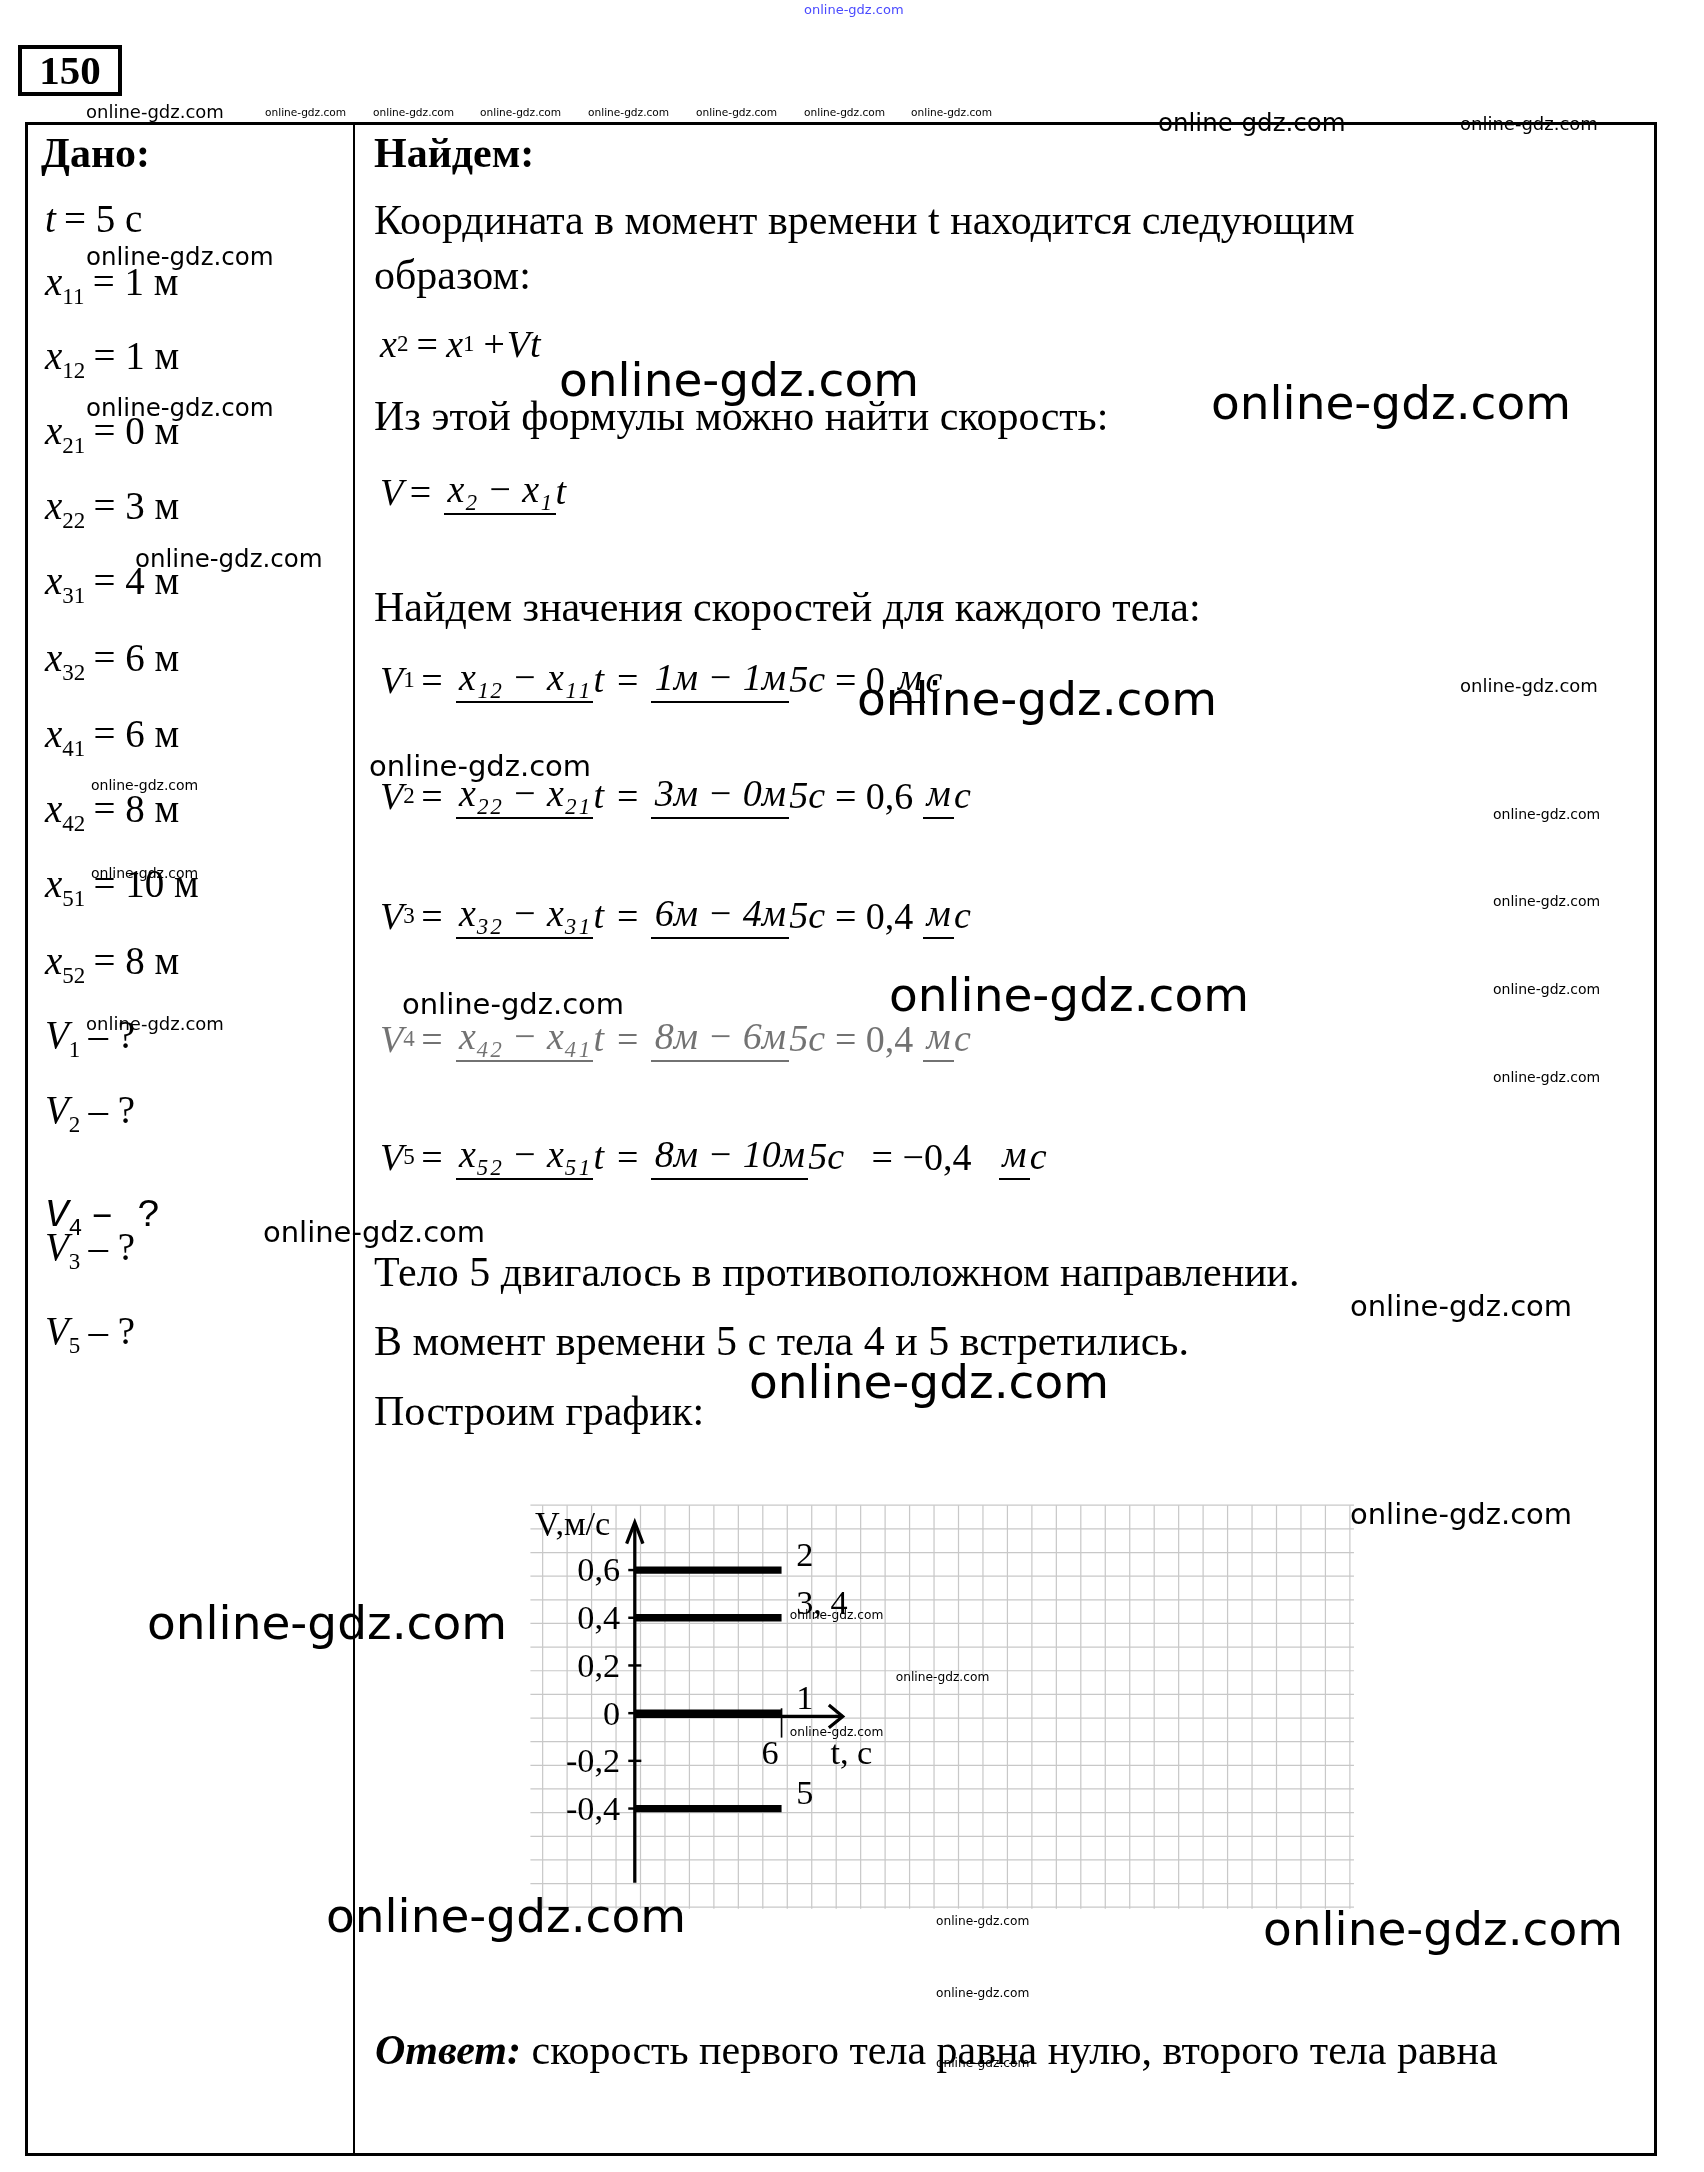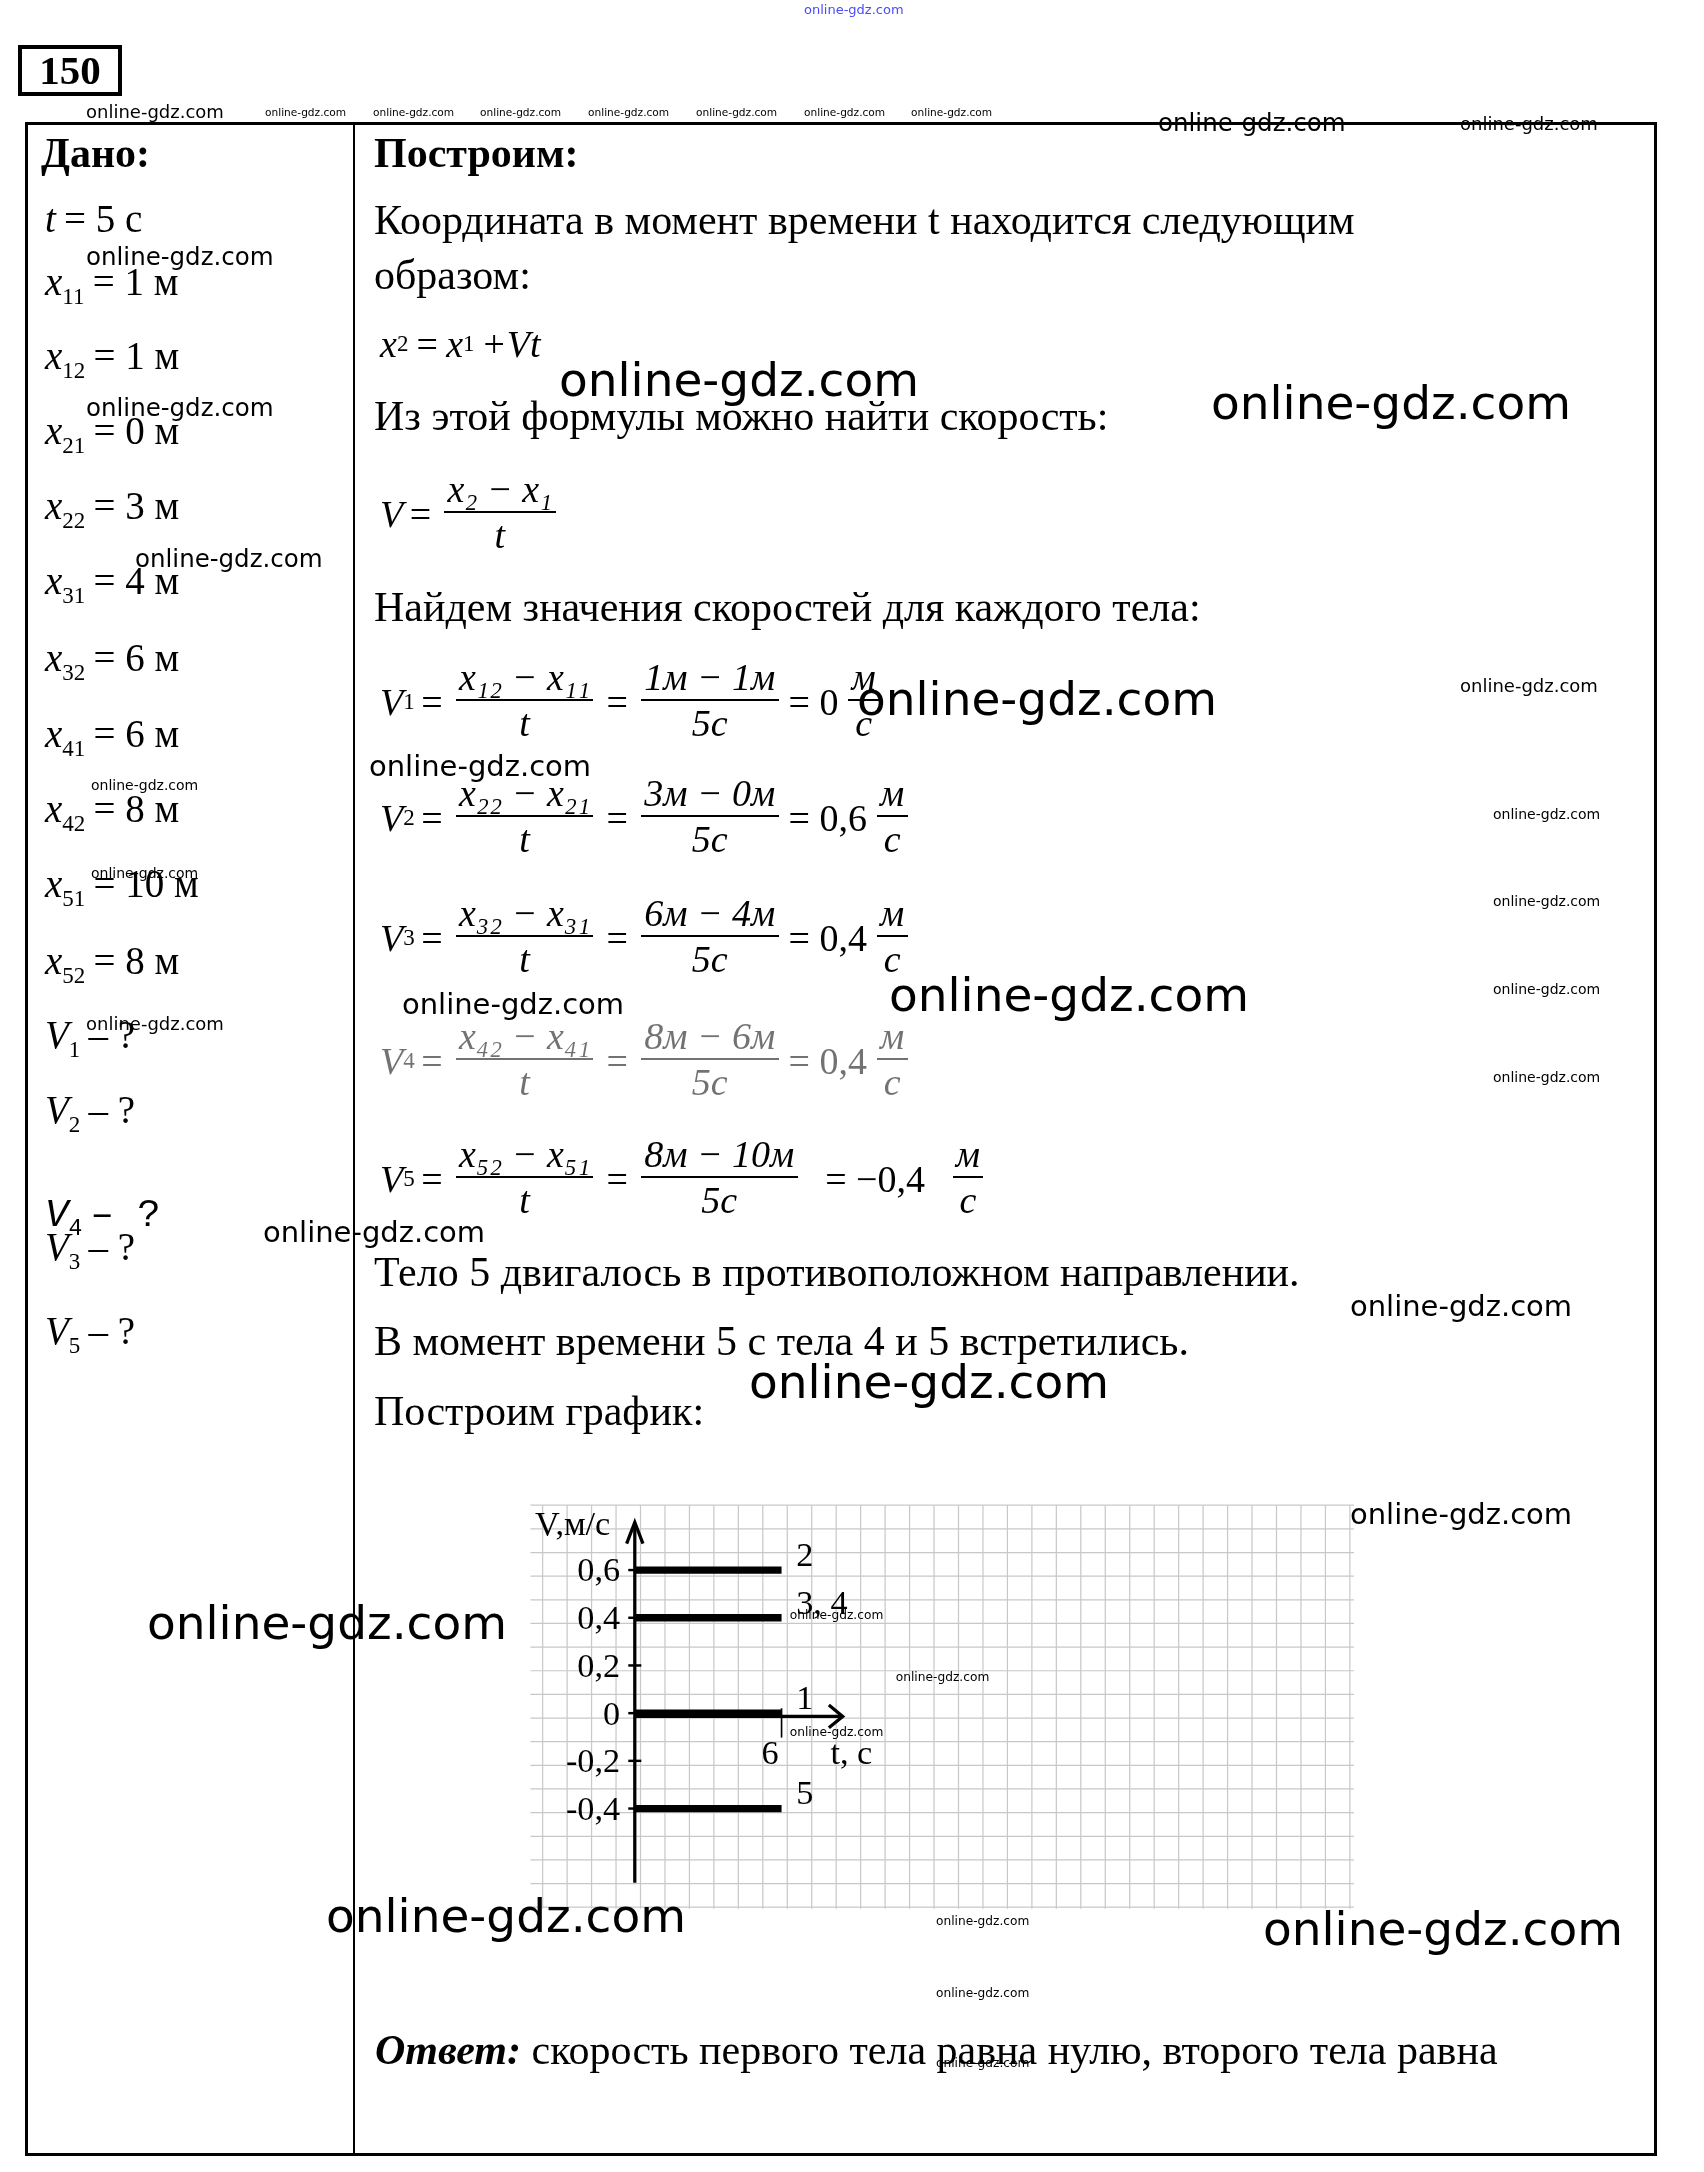--- a/index.html
+++ b/index.html
@@ -16,21 +16,21 @@
              font-weight:bold; font-size:41px; line-height:42px; text-align:center; }
   #table { left:24.5px; top:122px; width:1632px; height:2034px; border:3.3px solid #000; box-sizing:border-box; }
   #divider { left:353px; top:122px; width:2.4px; height:2034px; background:#000; }
   .head { font-weight:bold; font-size:42px; }
   .given { font-size:39px; font-style:italic; }
   .given .up { font-style:normal; }
   .given sub { font-size:23px; font-style:normal; }
   .sol { font-size:42px; white-space:nowrap; }
   .math { font-size:38px; font-style:italic; white-space:nowrap; display:flex; align-items:center; }
   .math .n { font-style:normal; }
-  .frac { display:inline-flex; flex-direction:column; align-items:center; margin:0 6.5px; }
+  .frac { display:inline-flex; flex-direction:row; margin:0 6.5px; }
   .frac .top { border-bottom:2.4px solid #000; padding:0 3.3px; line-height:1.1; }
   .frac .bot { line-height:1.2; }
   .math sub { font-size:23px; font-style:normal; }
   #answer { left:375px; top:2023px; width:1289px; font-size:42px; line-height:54px; }
   #answer .lbl { font-weight:bold; font-style:italic; }
   #graph { left:530px; top:1493px; }
 </style>
 </head>
 <body>
 
@@ -47,21 +47,21 @@
 <div class="wm wm-xs" style="left:804px;top:106px;">online-gdz.com</div>
 <div class="wm wm-xs" style="left:911px;top:106px;">online-gdz.com</div>
 
 <div id="table" class="abs"></div>
 <div id="divider" class="abs"></div>
 
 <div class="wm wm-m" style="left:1158px;top:108px;">online-gdz.com</div>
 <div class="wm wm-s" style="left:1460px;top:113px;">online-gdz.com</div>
 
 <div class="abs head" style="left:41px;top:129px;">Дано:</div>
-<div class="abs head" style="left:374px;top:129px;">Построим:</div>
+<div class="abs head" style="left:374px;top:129px;">Найдем:</div>
 
 <div id="given-list">
     <div class="abs given" style="left: 45px; top: 196px;"><span>t</span><sub></sub><span class="up" style="margin-left: 8.2px;">= 5 с</span></div>
     <div class="abs given" style="left: 45px; top: 259px;"><span>x</span><sub>11</sub><span class="up" style="margin-left: 8.2px;">= 1 м</span></div>
     <div class="abs given" style="left: 45px; top: 333px;"><span>x</span><sub>12</sub><span class="up" style="margin-left: 8.2px;">= 1 м</span></div>
     <div class="abs given" style="left: 45px; top: 408px;"><span>x</span><sub>21</sub><span class="up" style="margin-left: 8.2px;">= 0 м</span></div>
     <div class="abs given" style="left: 45px; top: 483px;"><span>x</span><sub>22</sub><span class="up" style="margin-left: 8.2px;">= 3 м</span></div>
     <div class="abs given" style="left: 45px; top: 558px;"><span>x</span><sub>31</sub><span class="up" style="margin-left: 8.2px;">= 4 м</span></div>
     <div class="abs given" style="left: 45px; top: 635px;"><span>x</span><sub>32</sub><span class="up" style="margin-left: 8.2px;">= 6 м</span></div>
     <div class="abs given" style="left: 45px; top: 711px;"><span>x</span><sub>41</sub><span class="up" style="margin-left: 8.2px;">= 6 м</span></div>

